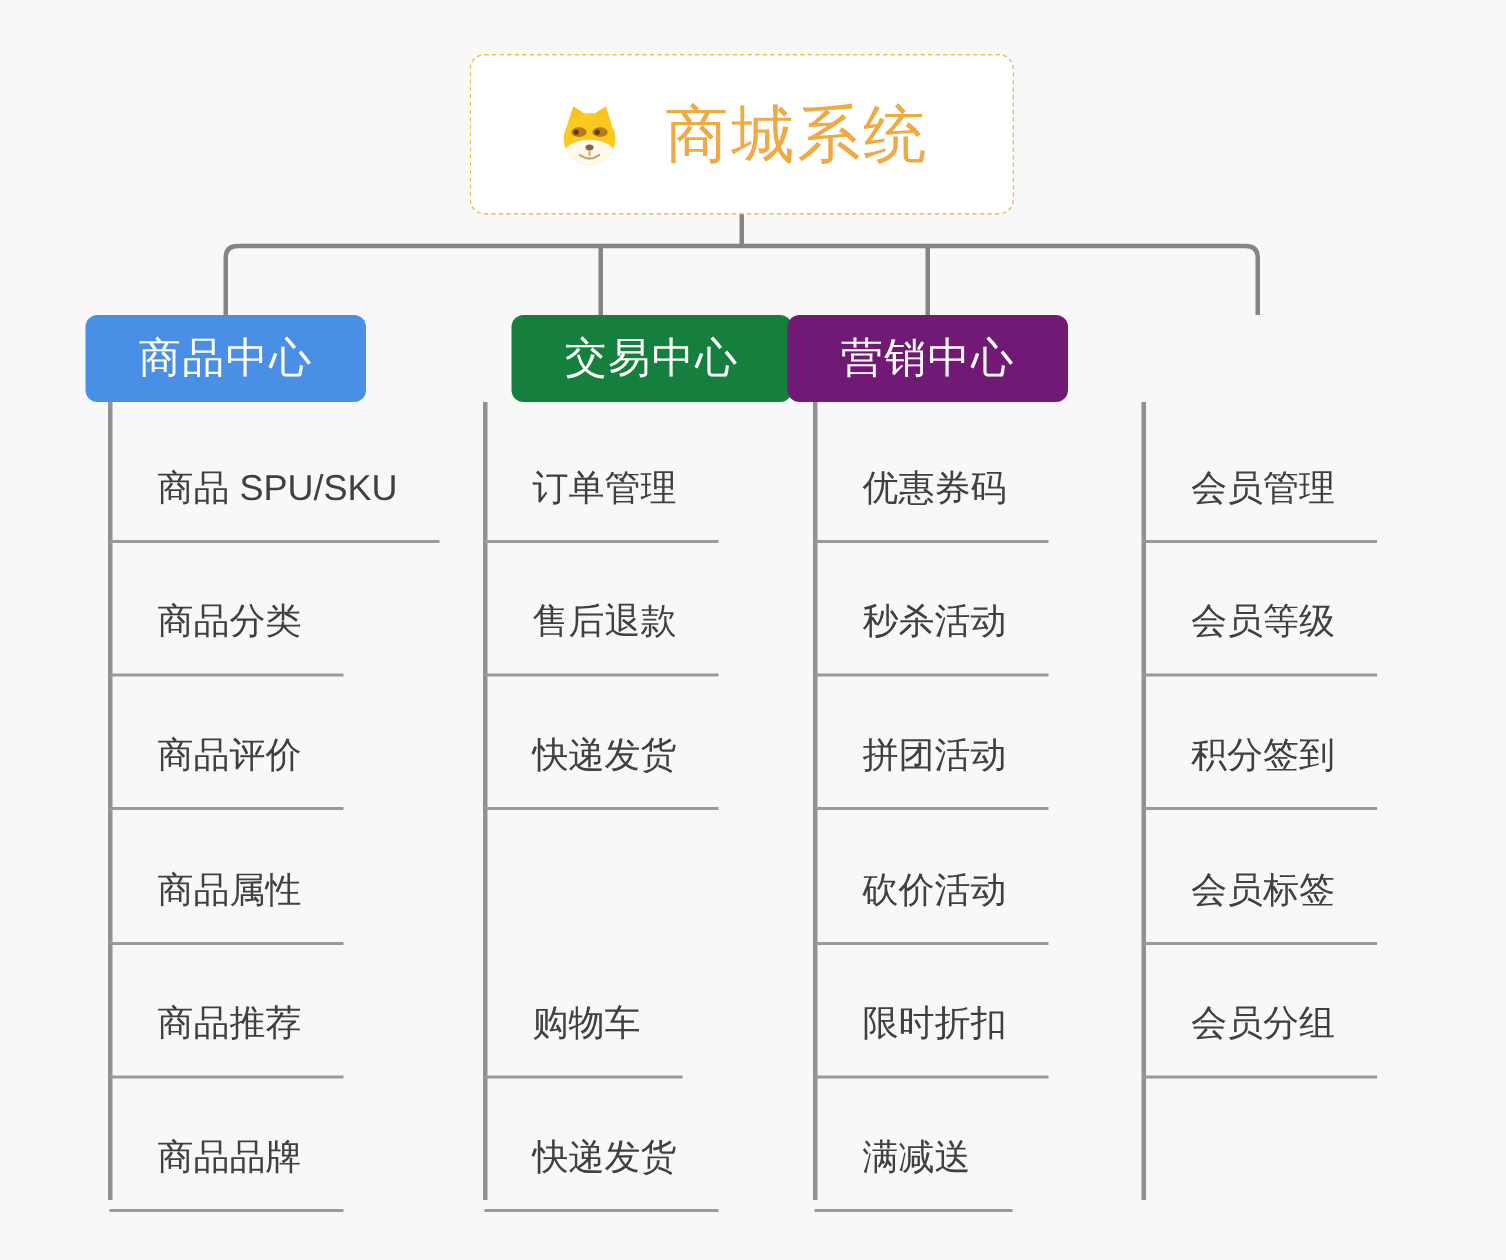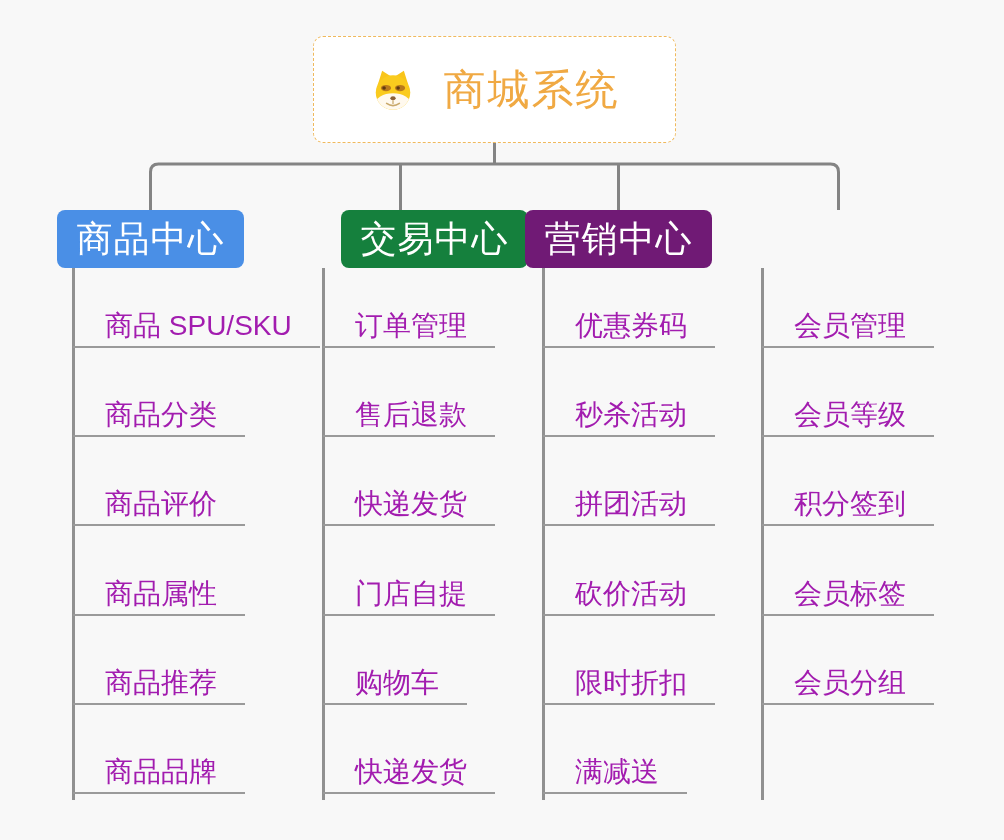--- a/index.html
+++ b/index.html
@@ -41,31 +41,31 @@
   }
   .branch-node {
     position: absolute;
     top: 210px;
     width: 187px; height: 58px;
     border-radius: 8px;
     display: flex;
     align-items: center;
     justify-content: center;
     color: #ffffff;
-    font-size: 36px;
+    font-size: 28px;
     letter-spacing: 1px;
     white-space: nowrap;
     cursor: pointer;
   }
   .leaf-topic {
     position: absolute;
-    font-size: 28px;
-    color: #a21caf;
+    font-size: 24px;
+    color: #404040;
     line-height: 32px;
-    padding: 0 28px 4px 32px;
+    padding: 0 28px 18px 32px;
     border-bottom: 2px solid #9a9a9a;
     white-space: nowrap;
     cursor: pointer;
   }
 </style>
 </head>
 <body>
 
 <div class="canvas">
 
@@ -115,21 +115,20 @@
   <div class="leaf-topic" style="left:73px;top:310px">商品 SPU/SKU</div>
   <div class="leaf-topic" style="left:73px;top:399px">商品分类</div>
   <div class="leaf-topic" style="left:73px;top:488px">商品评价</div>
   <div class="leaf-topic" style="left:73px;top:578px">商品属性</div>
   <div class="leaf-topic" style="left:73px;top:667px">商品推荐</div>
   <div class="leaf-topic" style="left:323px;top:310px">订单管理</div>
 
   <div class="leaf-topic" style="left:73px;top:756px">商品品牌</div>
   <div class="leaf-topic" style="left:323px;top:399px">售后退款</div>
   <div class="leaf-topic" style="left:323px;top:488px">快递发货</div>
-  <div class="leaf-topic" style="left:323px;top:578px">门店自提</div>
   <div class="leaf-topic" style="left:323px;top:667px">购物车</div>
   <div class="leaf-topic" style="left:323px;top:756px">快递发货</div>
 
   <div class="leaf-topic" style="left:543px;top:399px">秒杀活动</div>
   <div class="leaf-topic" style="left:543px;top:310px">优惠券码</div>
   <div class="leaf-topic" style="left:543px;top:488px">拼团活动</div>
   <div class="leaf-topic" style="left:543px;top:578px">砍价活动</div>
   <div class="leaf-topic" style="left:543px;top:667px">限时折扣</div>
   <div class="leaf-topic" style="left:543px;top:756px">满减送</div>
 

